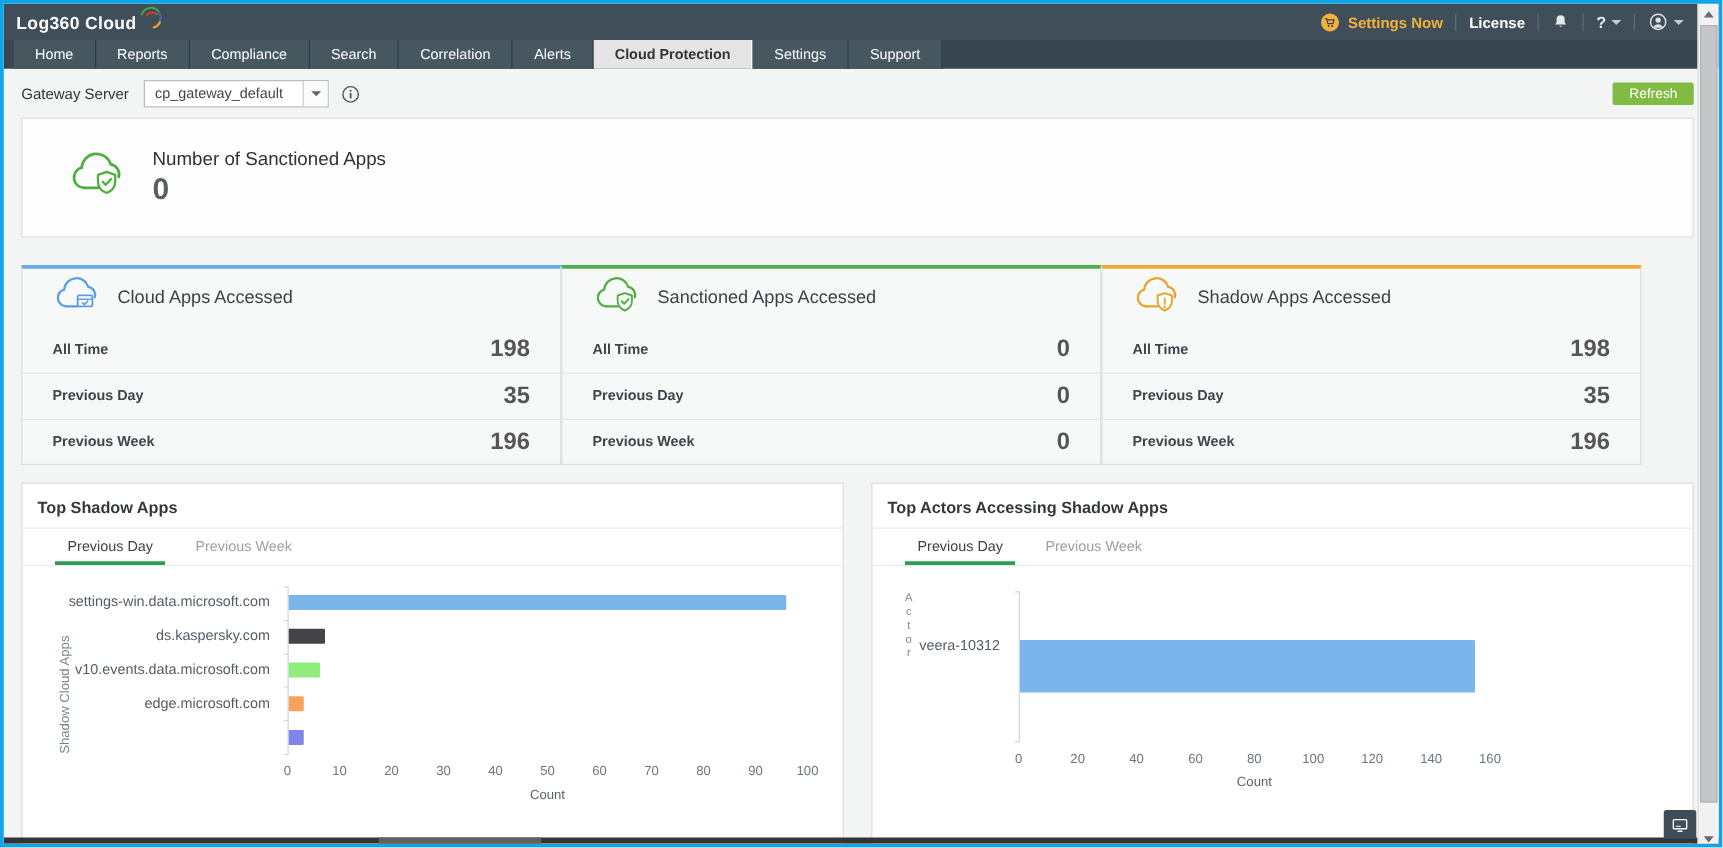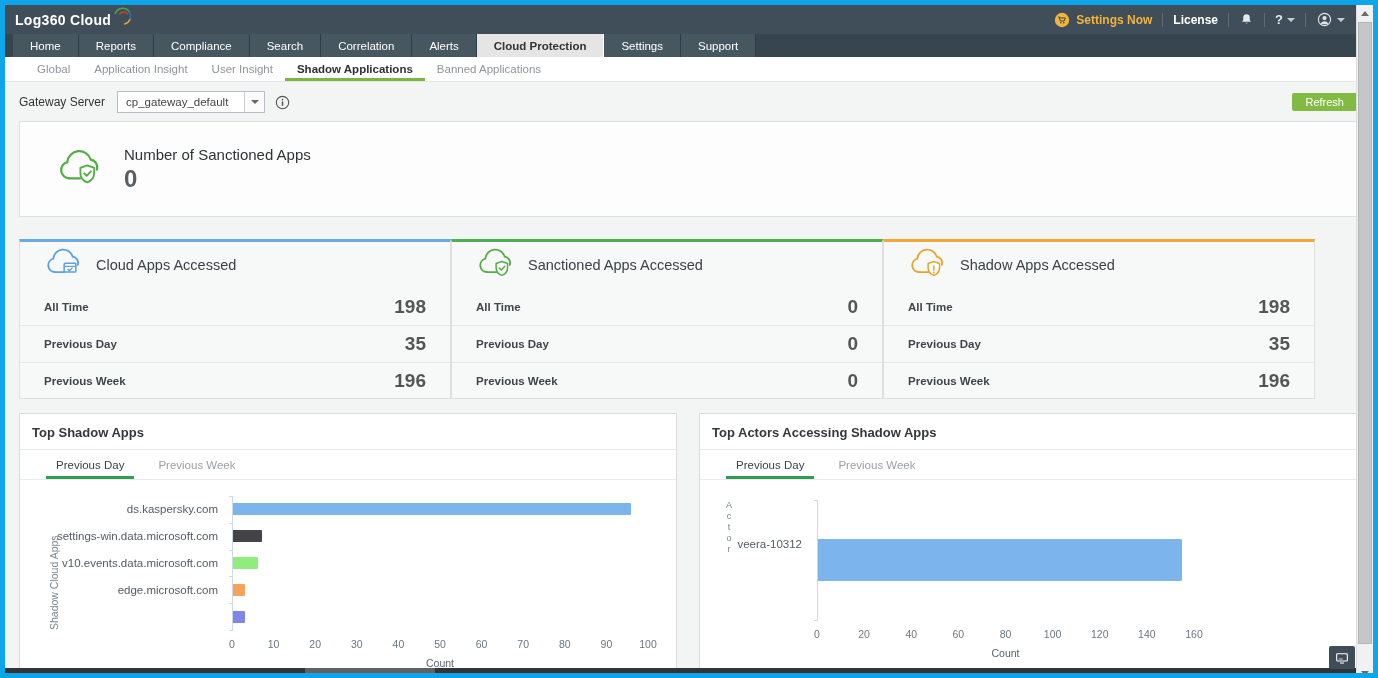--- a/index.html
+++ b/index.html
@@ -1,20 +1,20 @@
 <!DOCTYPE html>
 <html><head>
 <meta charset="utf-8">
 <style>
   * { margin:0; padding:0; box-sizing:border-box; }
   html,body { background:#e9eaeb; }
   .screen {
     position:relative; width:1378px; height:678px; overflow:hidden;
     font-family:"Liberation Sans", sans-serif; background:#f3f4f4;
-    border:5px solid #0ea5e9;
+    border:3px solid #0ea5e9;
   }
   
   .topbar { height:29px; background:#3f4e58; display:flex; align-items:center;
     justify-content:space-between; padding:0 28px 0 10px; }
   .logo { display:flex; align-items:flex-end; }
   .logo-text { font-size:14px; font-weight:700; color:#fff; letter-spacing:.3px; }
   .swirl { margin:-9px 0 2px 1px; }
   .topbar-right { display:flex; align-items:center; gap:10px; }
   .purchase { display:flex; align-items:center; gap:6px; color:#f2b33d;
     font-size:12px; font-weight:700; cursor:pointer; }
@@ -167,27 +167,20 @@
         <div class="nav-tab">Compliance</div>
         <div class="nav-tab">Search</div>
         <div class="nav-tab">Correlation</div>
         <div class="nav-tab">Alerts</div>
         <div class="nav-tab active">Cloud Protection</div>
         <div class="nav-tab">Settings</div>
         <div class="nav-tab">Support</div>
       </div>
   </nav>
 
-  <div class="subnav">
-      <div class="subnav-item">Global</div>
-      <div class="subnav-item">Application Insight</div>
-      <div class="subnav-item">User Insight</div>
-      <div class="subnav-item active" style="border-bottom-color: rgb(124, 182, 63);">Shadow Applications</div>
-      <div class="subnav-item">Banned Applications</div>
-    </div>
 
   <div class="content">
 
     <div class="toolbar">
       <span class="gw-label">Gateway Server</span>
       <div class="select">
         <span>cp_gateway_default</span>
         <span class="select-arrow">
             <i></i>
           </span>
@@ -300,22 +293,22 @@
           <div class="chart-head">
             <div class="chart-title">Top Shadow Apps</div>
           </div>
           <div class="chart-tabs">
             <div class="chart-tab active">Previous Day</div>
             <div class="chart-tab">Previous Week</div>
           </div>
           <div class="chart-body" style="height: 198px;">
             <div class="ylabel-rot" style="left: 28px; top: 16px; height: 134px;">Shadow Cloud Apps</div>
             <div class="cat-labels" style="width: 206px; top: 16px;">
+              <div class="cat-label" style="height: 26.8px;">settings-win.data.microsoft.com</div>
               <div class="cat-label" style="height: 26.8px;">ds.kaspersky.com</div>
-              <div class="cat-label" style="height: 26.8px;">settings-win.data.microsoft.com</div>
               <div class="cat-label" style="height: 26.8px;">v10.events.data.microsoft.com</div>
               <div class="cat-label" style="height: 26.8px;">edge.microsoft.com</div>
             </div>
             <div class="plot" style="left: 212px; right: 28px; top: 16px; height: 134px;">
               <div class="bar-row" style="height: 26.8px;">
                 <div class="bar" style="height: 12px; width: 96%; background: rgb(124, 181, 236);"></div>
               </div>
               <div class="bar-row" style="height: 26.8px;">
                 <div class="bar" style="height: 12px; width: 7%; background: rgb(67, 67, 72);"></div>
               </div>

